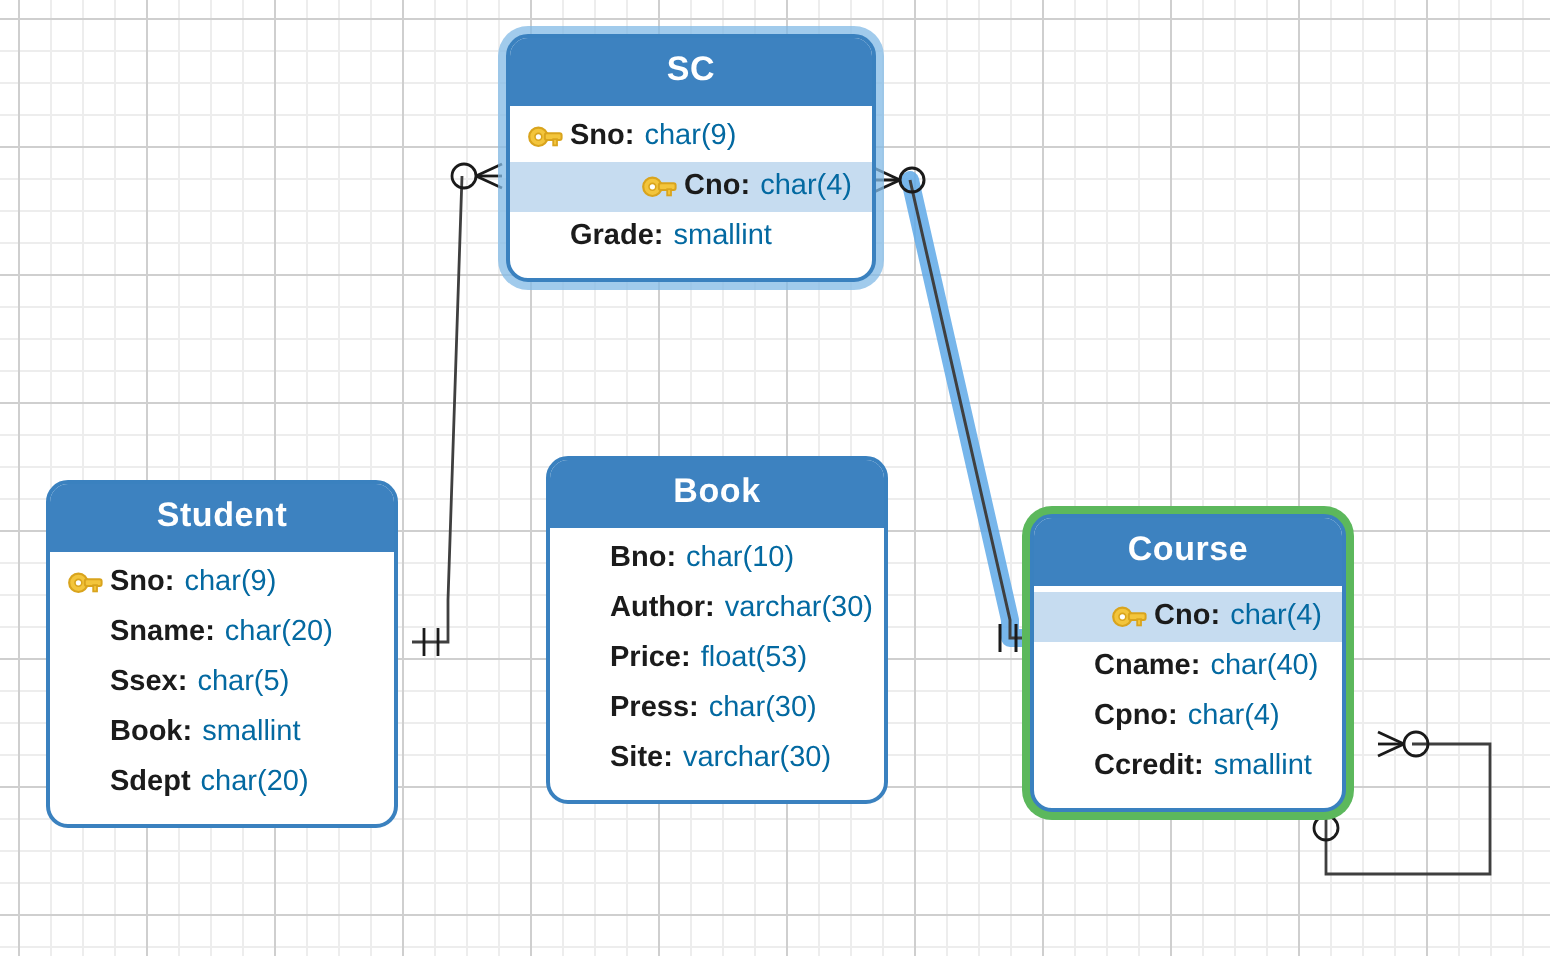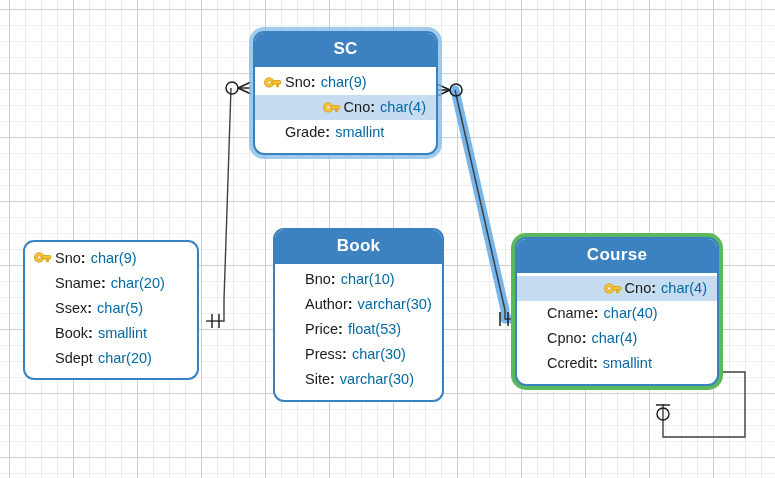--- a/index.html
+++ b/index.html
@@ -84,21 +84,21 @@
   .row .keyslot {
     width: 24px;
     min-width: 24px;
     height: 18px;
     display: flex;
     align-items: center;
     justify-content: center;
   }
   .row .col-name {
     color: #1b1b1b;
-    font-weight: normal;
+    font-weight: bold;
   }
   .row .col-type {
     color: #0369a1;
     margin-left: 5px;
   }
   .row .col-sep {
     color: #1b1b1b;
     font-weight: bold;
   }
   
@@ -156,21 +156,21 @@
         <circle cx="708" cy="372" r="6" fill="none" stroke="#1a1a1a" stroke-width="1.4"></circle>
       </g>
 
       <g>
         <line x1="656" y1="405" x2="670" y2="405" stroke="#1a1a1a" stroke-width="1.4"></line>
         <circle cx="663" cy="414" r="6" fill="none" stroke="#1a1a1a" stroke-width="1.4"></circle>
       </g>
     </g>
   </svg>
 
-  <div class="table sel-blue" style="left:253px; top:31px; width:185px;">
+  <div class="table sel-blue" style="left:253px; top:17px; width:185px;">
     <div class="table-header">SC</div>
     <div class="table-body">
       <div class="row">
         <span class="keyslot">
           <svg class="key-icon" width="18" height="15" viewBox="0 0 18 15">
             <circle cx="5.2" cy="7.4" r="4.6" fill="#f3c53c" stroke="#d9a41d" stroke-width="1.1"></circle>
             <circle cx="5.2" cy="7.4" r="1.7" fill="#ffffff" stroke="#d9a41d" stroke-width=".8"></circle>
             <rect x="8.4" y="5.6" width="8.4" height="3.4" rx="1" fill="#f3c53c" stroke="#d9a41d" stroke-width="1"></rect>
             <rect x="12.6" y="8.6" width="1.9" height="3.1" fill="#f3c53c" stroke="#d9a41d" stroke-width=".9"></rect>
           </svg>
@@ -195,20 +195,21 @@
       <div class="row nokey">
         <span class="keyslot"></span>
         <span class="col-name">Grade</span>
           <span class="col-sep">:</span>
         <span class="col-type">smallint</span>
       </div>
     </div>
   </div>
 
   <div class="table" style="left:23px; top:240px; width:176px;">
+    <div class="table-header">Student</div>
     <div class="table-body">
       <div class="row">
         <span class="keyslot">
           <svg class="key-icon" width="18" height="15" viewBox="0 0 18 15">
             <circle cx="5.2" cy="7.4" r="4.6" fill="#f3c53c" stroke="#d9a41d" stroke-width="1.1"></circle>
             <circle cx="5.2" cy="7.4" r="1.7" fill="#ffffff" stroke="#d9a41d" stroke-width=".8"></circle>
             <rect x="8.4" y="5.6" width="8.4" height="3.4" rx="1" fill="#f3c53c" stroke="#d9a41d" stroke-width="1"></rect>
             <rect x="12.6" y="8.6" width="1.9" height="3.1" fill="#f3c53c" stroke="#d9a41d" stroke-width=".9"></rect>
           </svg>
         </span>
@@ -272,21 +273,21 @@
       </div>
       <div class="row nokey">
         <span class="keyslot"></span>
         <span class="col-name">Site</span>
           <span class="col-sep">:</span>
         <span class="col-type">varchar(30)</span>
       </div>
     </div>
   </div>
 
-  <div class="table sel-green" style="left:515px; top:237px; width:204px;">
+  <div class="table sel-green" style="left:515px; top:257px; width:158px;">
     <div class="table-header">Course</div>
     <div class="table-body">
       <div class="row highlight">
         <span class="keyslot">
           <svg class="key-icon" width="18" height="15" viewBox="0 0 18 15">
             <circle cx="5.2" cy="7.4" r="4.6" fill="#f3c53c" stroke="#d9a41d" stroke-width="1.1"></circle>
             <circle cx="5.2" cy="7.4" r="1.7" fill="#ffffff" stroke="#d9a41d" stroke-width=".8"></circle>
             <rect x="8.4" y="5.6" width="8.4" height="3.4" rx="1" fill="#f3c53c" stroke="#d9a41d" stroke-width="1"></rect>
             <rect x="12.6" y="8.6" width="1.9" height="3.1" fill="#f3c53c" stroke="#d9a41d" stroke-width=".9"></rect>
           </svg>

